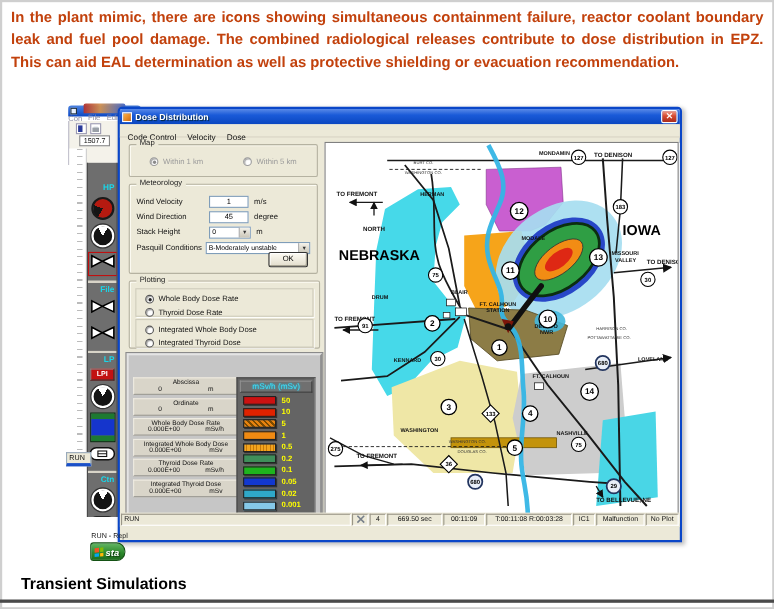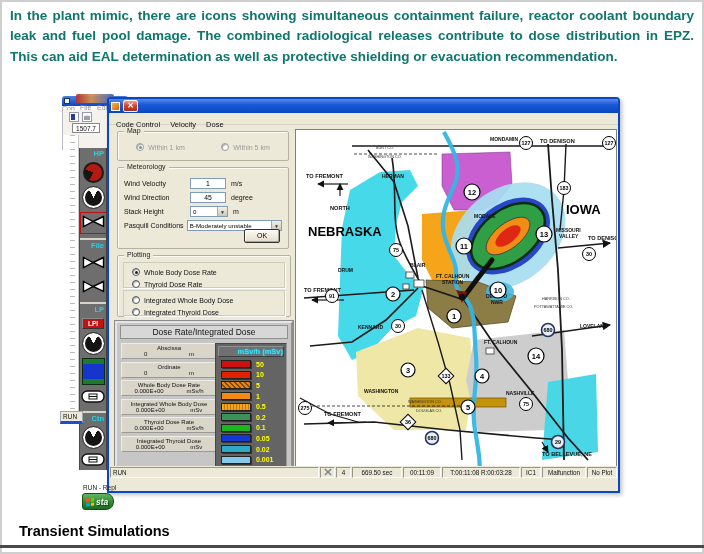--- a/index.html
+++ b/index.html
@@ -1,20 +1,20 @@
 <!DOCTYPE html>
 <html><head>
 <meta charset="utf-8">
 <style>
   * { margin:0; padding:0; box-sizing:border-box; }
   body { width:704px; height:554px; background:#fff; font-family:"Liberation Sans", sans-serif; position:relative; overflow:hidden; }
   .frame { position:absolute; inset:0; border:2px solid #cfcfcf; }
   .bottom-rule { position:absolute; left:0; right:0; top:545px; height:3px; background:#4a4a4a; }
 
-  .intro { position:absolute; left:10px; top:6px; width:684px; font-size:13.5px; font-weight:bold; line-height:1.5; text-align:justify; color:#0f766e; }
+  .intro { position:absolute; left:10px; top:6px; width:684px; font-size:13.5px; font-weight:bold; line-height:1.5; text-align:justify; color:#c2410c; }
   .footer { position:absolute; left:19px; top:523px; font-size:14.5px; font-weight:bold; color:#000; border-bottom:2px solid #000; padding-bottom:18px; }
 
   
   .m-title1 { position:absolute; left:62px; top:96px; width:66px; height:10px; background:linear-gradient(180deg,#4b82e0,#0a46c4); border-radius:3px 3px 0 0; }
   .m-title1 .wicon { position:absolute; left:2px; top:2px; width:6px; height:6px; background:#e8f0ff; border:1px solid #234; }
   .m-title2 { position:absolute; left:76px; top:94px; width:38px; height:9px; background:linear-gradient(90deg,#b03030,#d09050 40%,#4468c8); border-radius:2px 2px 0 0; opacity:.95; }
   .m-menufrag { position:absolute; font-size:7px; color:#8a8aa0; }
   .m-body { position:absolute; left:62px; top:110px; width:52px; height:40px; background:#f4f2ea; border-left:1px solid #b8b8c8; }
   .m-tool { position:absolute; left:69px; top:112px; display:flex; gap:3px; }
   .m-tool .ti { width:10px; height:10px; border:1px solid #9a98b0; background:#fff; position:relative; }
@@ -82,21 +82,21 @@
   .plot-box { position:absolute; left:5px; right:5px; border:1px solid #cfccbc; box-shadow:1px 1px 0 #fff; padding:3px 0 0 8px; }
   .plot-box .radio-row { height:12px; }
 
   .dpanel { position:absolute; left:6px; top:196px; width:178px; height:152px; background:#c6c6c6; border:2px outset #e4e4e4; outline:1px solid #8a8a8a; }
   .dpanel-title { margin:2px 3px; background:#d7d7d7; border:1px solid #8f8f8f; font-size:8.5px; text-align:center; padding:1px 0; color:#111; }
   .dfields { position:absolute; left:4px; top:20px; width:96px; }
   .dfield { background:#d9d5c9; border:1px outset #efece2; margin-bottom:2.5px; padding:1px 1px; }
   .dfield .fl { font-size:6px; text-align:center; color:#111; white-space:nowrap; }
   .dfield .fv { display:flex; justify-content:space-around; font-size:6px; color:#111; }
   .dlegend { position:absolute; right:4px; top:20px; width:72px; bottom:4px; background:#646464; border:1px inset #9a9a9a; }
-  .dlegend .lh { margin:2px; background:#707070; border:1px outset #909090; color:#3fe0f8; font-size:7.5px; font-weight:bold; text-align:right; text-shadow:0 0 2px #0cf; }
+  .dlegend .lh { margin:2px; background:#707070; border:1px outset #909090; color:#3fe0f8; font-size:7.5px; font-weight:normal; text-align:center; text-shadow:0 0 2px #0cf; }
   .lrow { display:flex; align-items:center; height:10.6px; padding-left:5px; gap:5px; }
   .lsw { width:30px; height:8px; border:1px solid #222; box-shadow:1px 1px 0 #333; }
   .lval { color:#ffff00; font-size:7px; font-weight:bold; }
 
   .map-panel { position:absolute; left:186px; top:4px; width:322px; height:346px; background:#fff; border:1px solid #808080; box-shadow:1px 1px 0 #fff; }
   .map-panel svg { display:block; }
   svg text { font-family:"Liberation Sans", sans-serif; }
 
   .statusbar { position:absolute; left:0; right:0; bottom:0; height:13px; background:#ece9d8; display:flex; gap:1px; padding:1px; }
   .seg { border:1px solid; border-color:#9a9687 #fff #fff #9a9687; font-size:6.3px; color:#111; line-height:9px; padding:0 2px; white-space:nowrap; overflow:hidden; }
@@ -119,21 +119,21 @@
 <span class="m-menufrag" style="left:80px;top:104px;position:absolute;">File</span>
 <span class="m-menufrag" style="left:97px;top:104px;position:absolute;">Edit</span>
 <div class="m-tool">
   <span class="ti t1"></span>
   <span class="ti t2"></span>
 </div>
 <div class="m-value">1507.7</div>
 <div class="m-tree"></div>
 
 <div class="m-panel">
-  <div class="m-sec" style="background:none;padding-top:0;">HP</div>
+  <div class="m-sec" style="background:none;padding-top:17px;">HP</div>
   <div class="pump red"></div>
   <div class="pump blk"></div>
   <div class="valvebox sel">
     <svg width="23" height="13" viewBox="0 0 23 13">
         <path d="M1.5,1.5 L11,6.5 L1.5,11.5 Z M21.5,1.5 L11,6.5 L21.5,11.5 Z" fill="#fff" stroke="#000" stroke-width="1.4"></path>
       </svg>
   </div>
   <div class="m-sec">File</div>
   <div class="valvebox">
     <svg width="23" height="13" viewBox="0 0 23 13">
@@ -168,20 +168,21 @@
         <rect x="8" y="4" width="8" height="5" fill="none" stroke="#111" stroke-width="1"></rect>
         <line x1="8" y1="6.5" x2="16" y2="6.5" stroke="#111" stroke-width="1"></line>
       </svg>
   </div>
 </div>
 <div class="m-run">RUN</div>
 
 <div class="dose">
   <div class="titlebar">
     <span class="ticon"></span>
+    <span class="ttext">Dose Distribution</span>
     <span class="xbtn">✕</span>
   </div>
   <div class="menubar" id="dose-menubar">
       <div class="mi">Code Control</div>
       <div class="mi">Velocity</div>
       <div class="mi">Dose</div>
     </div>
   <div class="client">
 
     <div class="grp grp-map">
@@ -248,21 +249,20 @@
             <div class="rlabel">Integrated Whole Body Dose</div>
           </div>
           <div class="radio-row">
             <div class="radio"></div>
             <div class="rlabel">Integrated Thyroid Dose</div>
           </div>
         </div>
     </div>
 
     <div class="dpanel">
-      <div class="dpanel-title">Dose Rate/Integrated Dose</div>
       <div class="dfields" id="dose-fields">
           <div class="dfield">
             <div class="fl">Abscissa</div>
             <div class="fv">
               <div>0</div>
               <div>m</div>
             </div>
           </div>
           <div class="dfield">
             <div class="fl">Ordinate</div>

